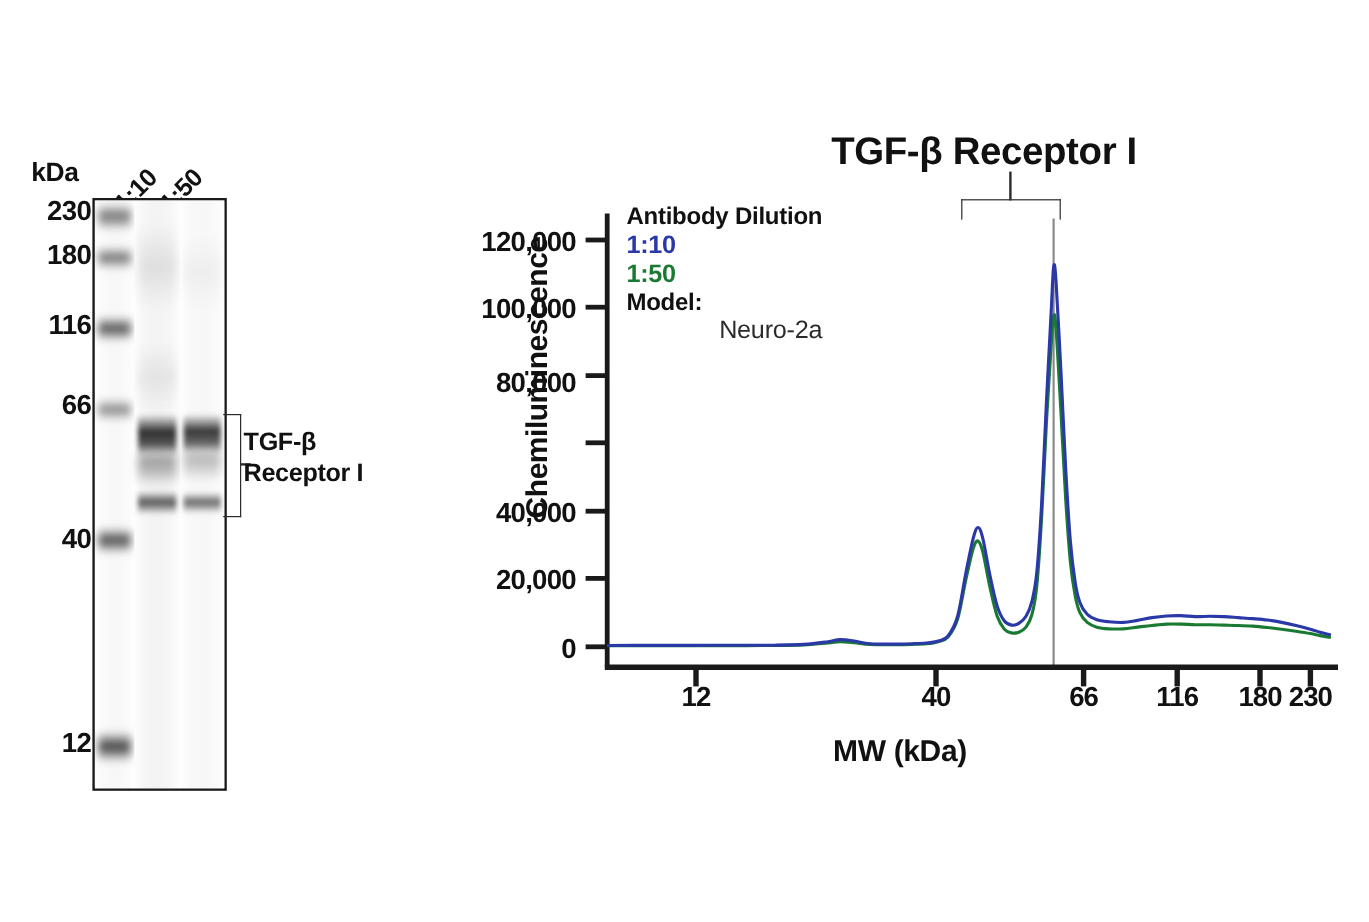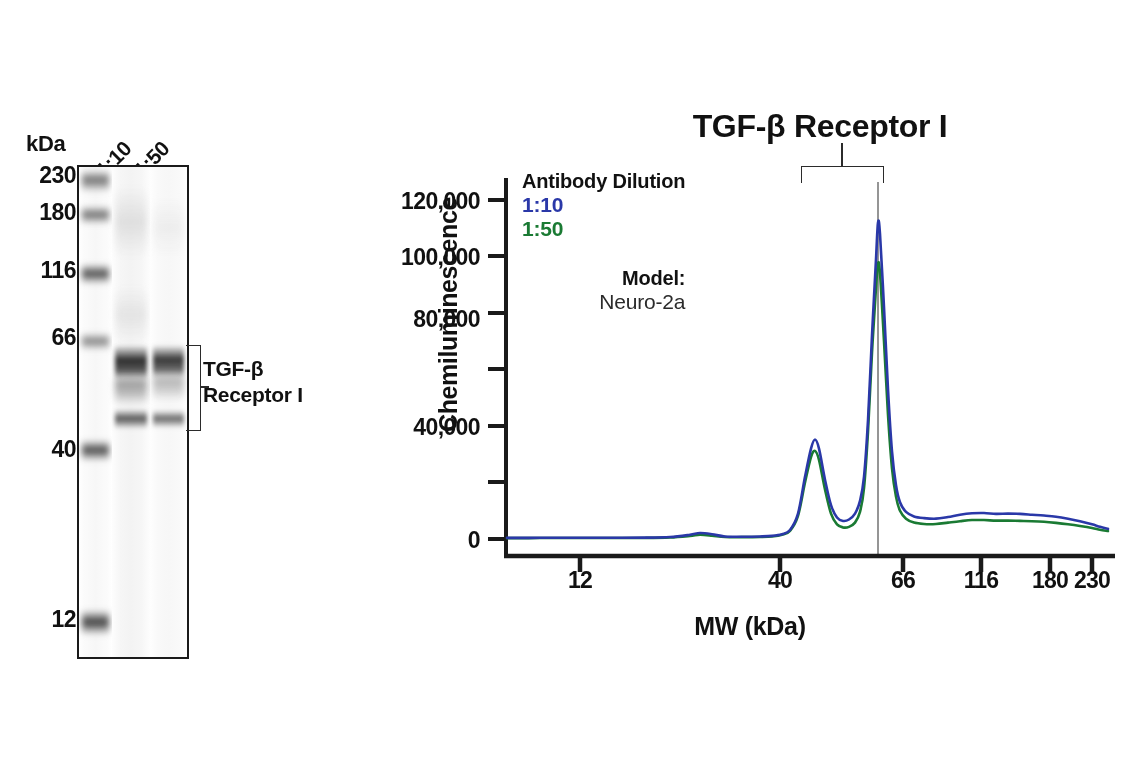--- a/index.html
+++ b/index.html
@@ -207,39 +207,40 @@
 
   <div id="chart-panel">
 
     <div id="chart-title">TGF-β Receptor I</div>
     <div id="chart-bracket"></div>
     <div id="chart-bracket-stem"></div>
 
     <div id="y-axis-title">Chemiluminescence</div>
 
     <div class="y-tick-label" style="left:10px;  top:527px;">0</div>
+    <div class="y-tick-label" style="left:10px;  top:470px;">20,000</div>
     <div class="y-tick-label" style="left:10px;  top:414px;">40,000</div>
     <div class="y-tick-label" style="left:10px;  top:306px;">80,000</div>
     <div class="y-tick-label" style="left:10px;  top:244px;">100,000</div>
     <div class="y-tick-label" style="left:10px;  top:188px;">120,000</div>
 
     <div class="x-tick-label" style="left:240px;">12</div>
     <div class="x-tick-label" style="left:440px;">40</div>
     <div class="x-tick-label" style="left:563px;">66</div>
     <div class="x-tick-label" style="left:641px;">116</div>
     <div class="x-tick-label" style="left:710px;">180</div>
     <div class="x-tick-label" style="left:752px;">230</div>
 
     <div id="x-axis-title">MW (kDa)</div>
 
     <div id="legend">
       <div class="legend-head">Antibody Dilution</div>
       <div class="legend-row" id="legend-row-0" style="color: rgb(42, 56, 168);">1:10</div>
       <div class="legend-row" id="legend-row-1" style="color: rgb(26, 122, 51);">1:50</div>
-      <div class="legend-head" style="margin-top:26px;text-align:right;">Model:</div>
+      <div class="legend-head" style="margin-top:0;">Model:</div>
       <div class="legend-model-val">Neuro-2a</div>
     </div>
 
     <svg class="plot" id="plot-svg" width="801" height="768">
       <g id="plot-axes">
         <line id="marker-line" x1="538" y1="182" x2="538" y2="556" stroke="#8a8a8a" stroke-width="1.8"></line>
         <line x1="166" y1="178" x2="166" y2="556" stroke="#1a1a1a" stroke-width="4"></line>
         <line x1="164" y1="556" x2="775" y2="556" stroke="#1a1a1a" stroke-width="4.5"></line>
         <g id="y-ticks" stroke="#1a1a1a" stroke-width="4">
           <line x1="148" y1="539" x2="167" y2="539"></line>

